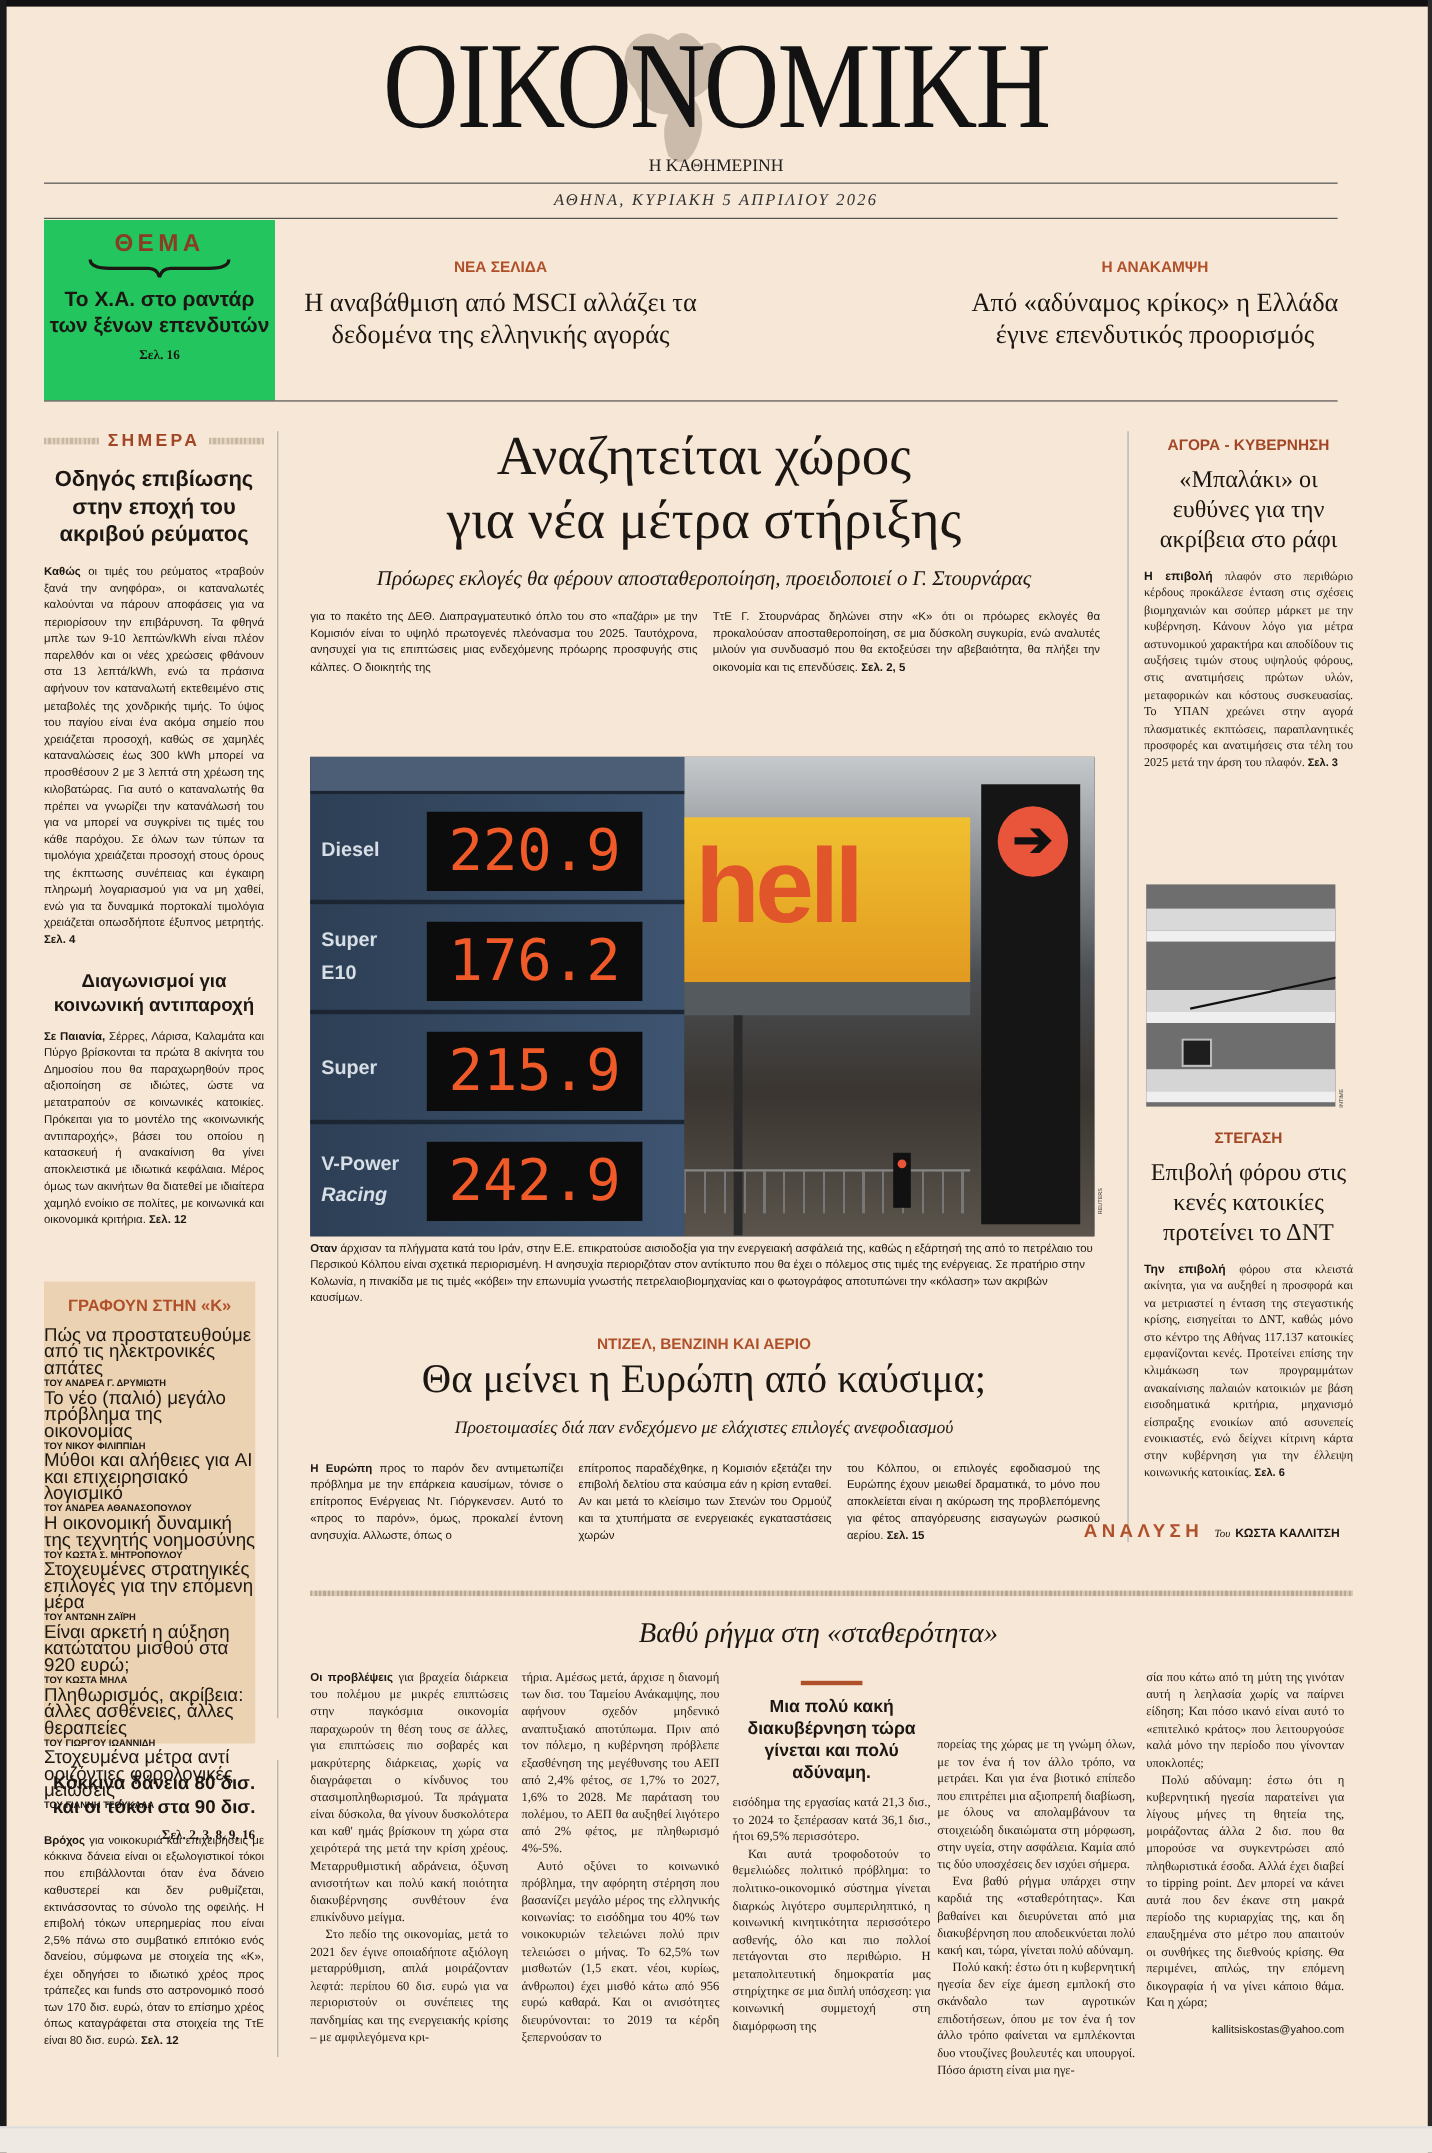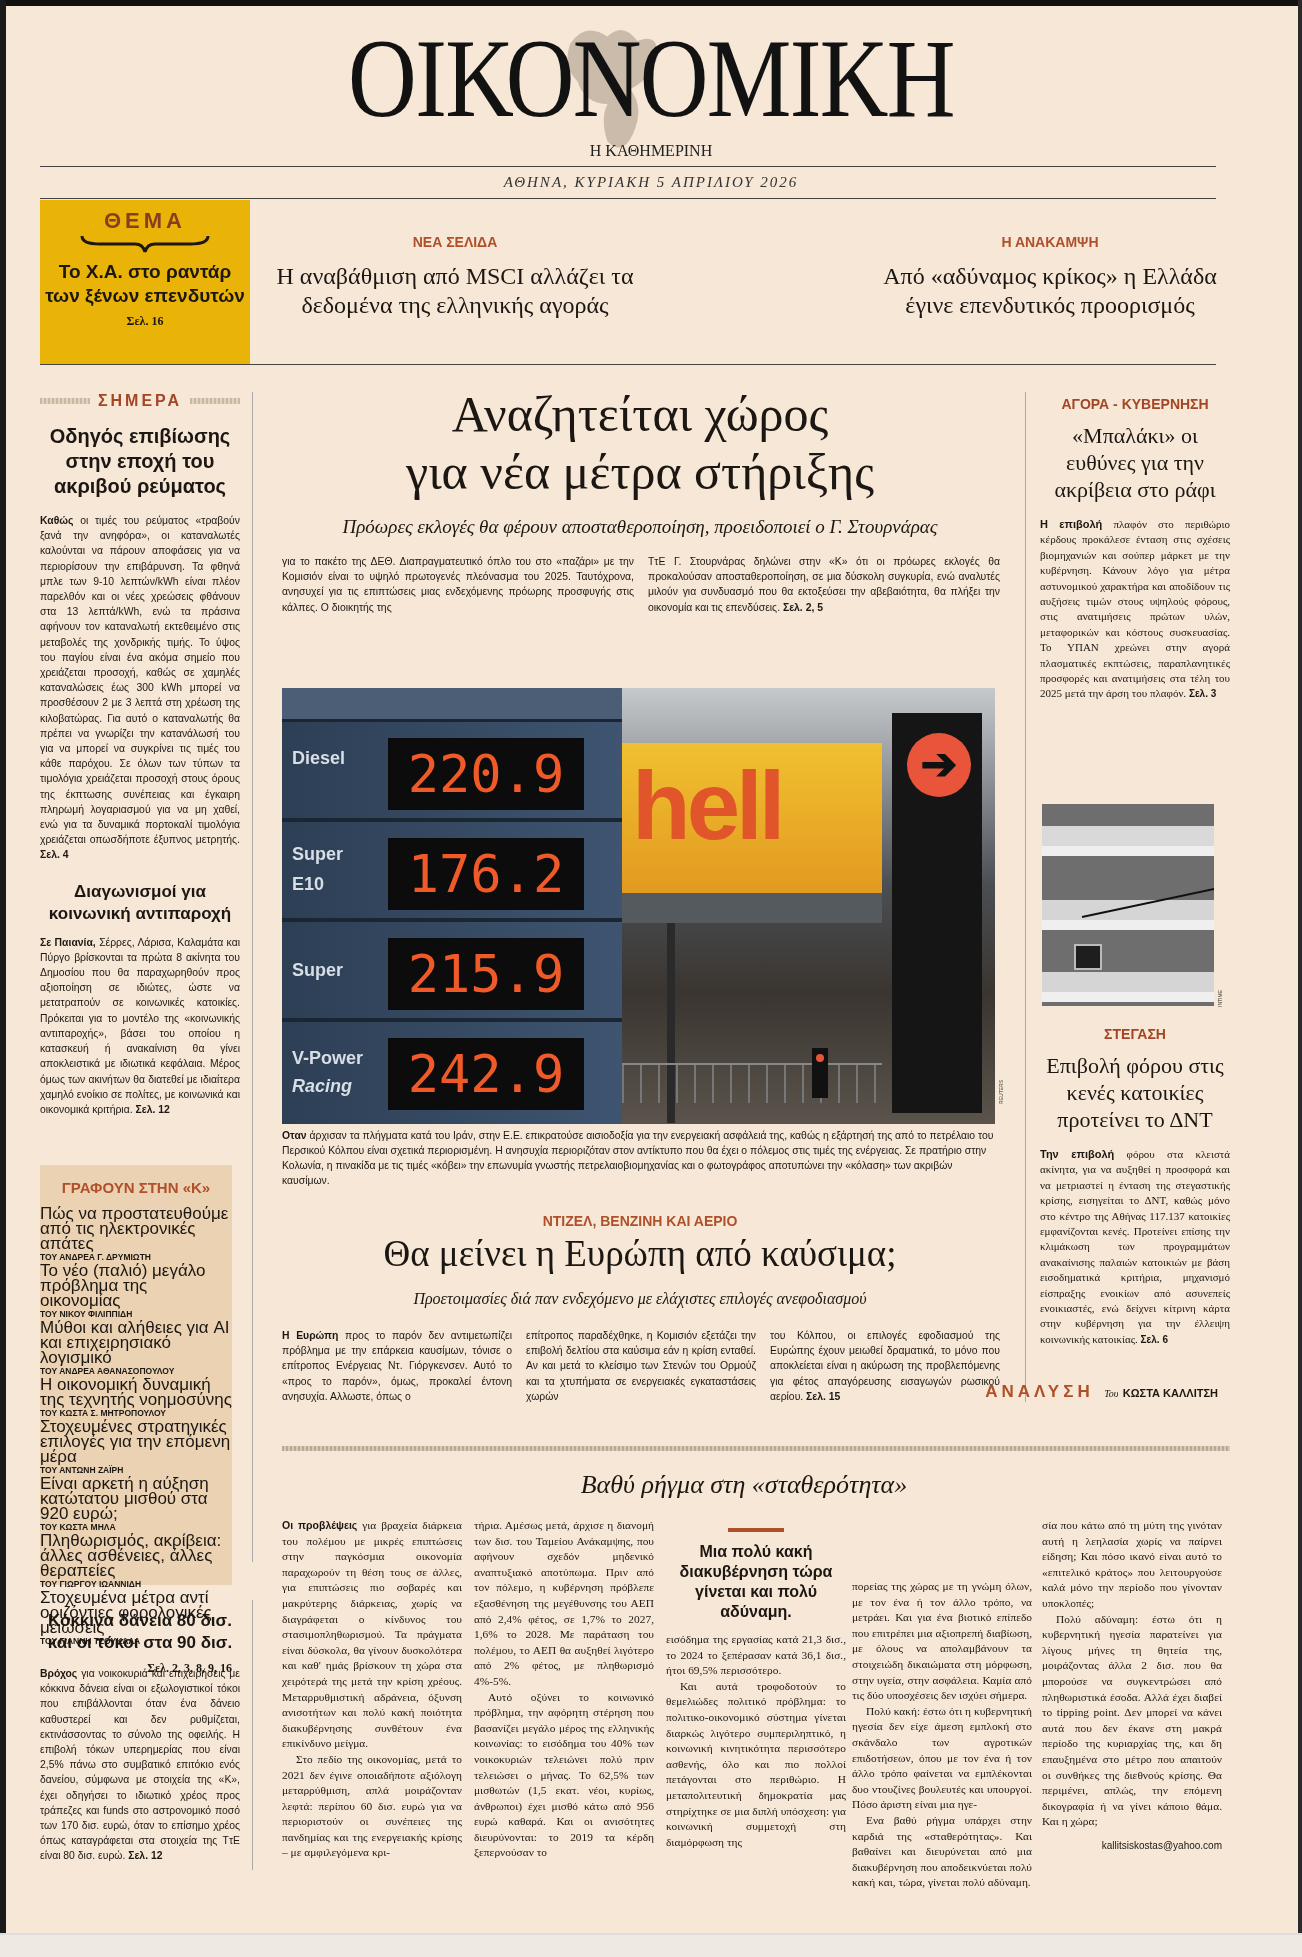--- a/index.html
+++ b/index.html
@@ -21,21 +21,21 @@
   .bird { position: absolute; left: 540px; top: 14px; width: 150px; height: 150px; opacity: .35; }
   .title { position: absolute; left: 0; width: 1302px; top: 22px; text-align: center;
     font-family: "Liberation Serif", serif; font-size: 112px; letter-spacing: -2px; color: #121212; line-height: 1; transform: scaleX(0.85); }
   .subtitle { position: absolute; left: 0; width: 1302px; top: 142px; text-align: center;
     font-family: "Liberation Serif", serif; font-size: 16px; color: #222; }
   .rule { position: absolute; left: 40px; width: 1176px; height: 1px; background: #444; }
   .dateline { position: absolute; left: 0; width: 1302px; top: 174px; text-align: center;
     font-family: "Liberation Serif", serif; font-style: italic; font-size: 15px; letter-spacing: 2px; color: #333; }
 
   
-  .thema { position: absolute; left: 40px; top: 200px; width: 210px; height: 164px; background: #eab308; text-align: center; }
+  .thema { position: absolute; left: 40px; top: 200px; width: 210px; height: 164px; background: #22c55e; text-align: center; }
   .thema .lbl { color: #8a3d22; font-weight: bold; font-size: 22px; letter-spacing: 4px; margin-top: 8px; }
   .thema .brace { width: 130px; height: 20px; margin: 0 auto; }
   .thema .hd { font-weight: bold; font-size: 19px; line-height: 24px; margin-top: 2px; }
   .thema .pg { font-family: "Liberation Serif", serif; font-weight: bold; font-size: 12px; margin-top: 6px; }
 
   .teaser { position: absolute; text-align: center; }
   .teaser .kick { color: #b0502a; font-weight: bold; font-size: 14px; margin-bottom: 12px; }
   .teaser .hd { font-family: "Liberation Serif", serif; font-size: 24px; line-height: 29px; }
 
   .msci-photo { position: absolute; left: 660px; top: 232px; width: 178px; height: 104px; overflow: hidden;
@@ -199,21 +199,21 @@
     <div style="position:absolute;left:610px;top:25px;width:90px;height:400px;background:#151515;"></div>
     <div style="position:absolute;left:625px;top:45px;width:64px;height:64px;border-radius:50%;background:#e8553a;color:#111;font-size:44px;font-weight:bold;text-align:center;line-height:62px;">➔</div>
     <div style="position:absolute;left:340px;top:375px;width:260px;height:40px;background:repeating-linear-gradient(90deg,#777 0 2px,transparent 2px 18px);border-top:2px solid #888;"></div>
     <div style="position:absolute;left:530px;top:360px;width:16px;height:50px;background:#111;"></div>
     <div style="position:absolute;left:534px;top:366px;width:8px;height:8px;border-radius:50%;background:#e8553a;"></div>
 
     <div style="position:absolute;left:0;top:0;width:340px;height:436px;background:linear-gradient(90deg,#2d3f55,#3e5470);"></div>
     <div style="position:absolute;left:0;top:0;width:340px;height:34px;background:#4b5e75;border-bottom:3px solid #1c2633;"></div>
 
     <div style="position:absolute;left:0;top:38px;width:340px;height:96px;border-bottom:4px solid #1c2633;">
-      <div style="position:absolute;left:10px;top:22px;color:#d8dee6;font-size:18px;font-weight:bold;">Diesel</div>
+      <div style="position:absolute;left:10px;top:36px;color:#d8dee6;font-size:18px;font-weight:bold;">Diesel</div>
       <div style="position:absolute;left:106px;top:12px;width:196px;height:72px;background:#0c0c0c;color:#f05a28;font-family:'DejaVu Sans Mono',monospace;font-size:52px;line-height:72px;text-align:center;">220.9</div>
     </div>
     <div style="position:absolute;left:0;top:138px;width:340px;height:96px;border-bottom:4px solid #1c2633;">
       <div style="position:absolute;left:10px;top:18px;color:#d8dee6;font-size:18px;font-weight:bold;">Super</div>
       <div style="position:absolute;left:10px;top:48px;color:#d8dee6;font-size:18px;font-weight:bold;">E10</div>
       <div style="position:absolute;left:106px;top:12px;width:196px;height:72px;background:#0c0c0c;color:#f05a28;font-family:'DejaVu Sans Mono',monospace;font-size:52px;line-height:72px;text-align:center;">176.2</div>
     </div>
     <div style="position:absolute;left:0;top:238px;width:340px;height:96px;border-bottom:4px solid #1c2633;">
       <div style="position:absolute;left:10px;top:34px;color:#d8dee6;font-size:18px;font-weight:bold;">Super</div>
       <div style="position:absolute;left:106px;top:12px;width:196px;height:72px;background:#0c0c0c;color:#f05a28;font-family:'DejaVu Sans Mono',monospace;font-size:52px;line-height:72px;text-align:center;">215.9</div>
@@ -284,22 +284,22 @@
     <div class="body-serif" style="text-indent:14px;">Αυτό οξύνει το κοινωνικό πρόβλημα, την αφόρητη στέρηση που βασανίζει μεγάλο μέρος της ελληνικής κοινωνίας: το εισόδημα του 40% των νοικοκυριών τελειώνει πολύ πριν τελειώσει ο μήνας. Το 62,5% των μισθωτών (1,5 εκατ. νέοι, κυρίως, άνθρωποι) έχει μισθό κάτω από 956 ευρώ καθαρά. Και οι ανισότητες διευρύνονται: το 2019 τα κέρδη ξεπερνούσαν το</div>
   </div>
   <div style="position:absolute;left:666px;top:1518px;width:180px;">
     <div style="width:56px;height:4px;background:#b0502a;margin:10px auto 10px;"></div>
     <div style="text-align:center;font-weight:bold;font-size:16px;line-height:20px;">Μια πολύ κακή διακυβέρνηση τώρα γίνεται και πολύ αδύναμη.</div>
     <div class="body-serif" style="margin-top:10px;">εισόδημα της εργασίας κατά 21,3 δισ., το 2024 το ξεπέρασαν κατά 36,1 δισ., ήτοι 69,5% περισσότερο.</div>
     <div class="body-serif" style="text-indent:14px;">Και αυτά τροφοδοτούν το θεμελιώδες πολιτικό πρόβλημα: το πολιτικο-οικονομικό σύστημα γίνεται διαρκώς λιγότερο συμπεριληπτικό, η κοινωνική κινητικότητα περισσότερο ασθενής, όλο και πιο πολλοί πετάγονται στο περιθώριο. Η μεταπολιτευτική δημοκρατία μας στηρίχτηκε σε μια διπλή υπόσχεση: για κοινωνική συμμετοχή στη διαμόρφωση της</div>
   </div>
   <div style="position:absolute;left:852px;top:1579px;width:180px;">
     <div class="body-serif">πορείας της χώρας με τη γνώμη όλων, με τον ένα ή τον άλλο τρόπο, να μετράει. Και για ένα βιοτικό επίπεδο που επιτρέπει μια αξιοπρεπή διαβίωση, με όλους να απολαμβάνουν τα στοιχειώδη δικαιώματα στη μόρφωση, στην υγεία, στην ασφάλεια. Καμία από τις δύο υποσχέσεις δεν ισχύει σήμερα.</div>
+    <div class="body-serif" style="text-indent:14px;">Ενα βαθύ ρήγμα υπάρχει στην καρδιά της «σταθερότητας». Και βαθαίνει και διευρύνεται από μια διακυβέρνηση που αποδεικνύεται πολύ κακή και, τώρα, γίνεται πολύ αδύναμη.</div>
     <div class="body-serif" style="text-indent:14px;">Πολύ κακή: έστω ότι η κυβερνητική ηγεσία δεν είχε άμεση εμπλοκή στο σκάνδαλο των αγροτικών επιδοτήσεων, όπου με τον ένα ή τον άλλο τρόπο φαίνεται να εμπλέκονται δυο ντουζίνες βουλευτές και υπουργοί. Πόσο άριστη είναι μια ηγε-</div>
-    <div class="body-serif" style="text-indent:14px;">Ενα βαθύ ρήγμα υπάρχει στην καρδιά της «σταθερότητας». Και βαθαίνει και διευρύνεται από μια διακυβέρνηση που αποδεικνύεται πολύ κακή και, τώρα, γίνεται πολύ αδύναμη.</div>
   </div>
   <div style="position:absolute;left:1042px;top:1518px;width:180px;">
     <div class="body-serif">σία που κάτω από τη μύτη της γινόταν αυτή η λεηλασία χωρίς να παίρνει είδηση; Και πόσο ικανό είναι αυτό το «επιτελικό κράτος» που λειτουργούσε καλά μόνο την περίοδο που γίνονταν υποκλοπές;</div>
     <div class="body-serif" style="text-indent:14px;">Πολύ αδύναμη: έστω ότι η κυβερνητική ηγεσία παρατείνει για λίγους μήνες τη θητεία της, μοιράζοντας άλλα 2 δισ. που θα μπορούσε να συγκεντρώσει από πληθωριστικά έσοδα. Αλλά έχει διαβεί το tipping point. Δεν μπορεί να κάνει αυτά που δεν έκανε στη μακρά περίοδο της κυριαρχίας της, και δη επαυξημένα στο μέτρο που απαιτούν οι συνθήκες της διεθνούς κρίσης. Θα περιμένει, απλώς, την επόμενη δικογραφία ή να γίνει κάποιο θάμα. Και η χώρα;</div>
     <div style="text-align:right;font-size:10px;margin-top:10px;">kallitsiskostas@yahoo.com</div>
   </div>
 
   <div class="edge-bottom"></div>
 </div>
 

